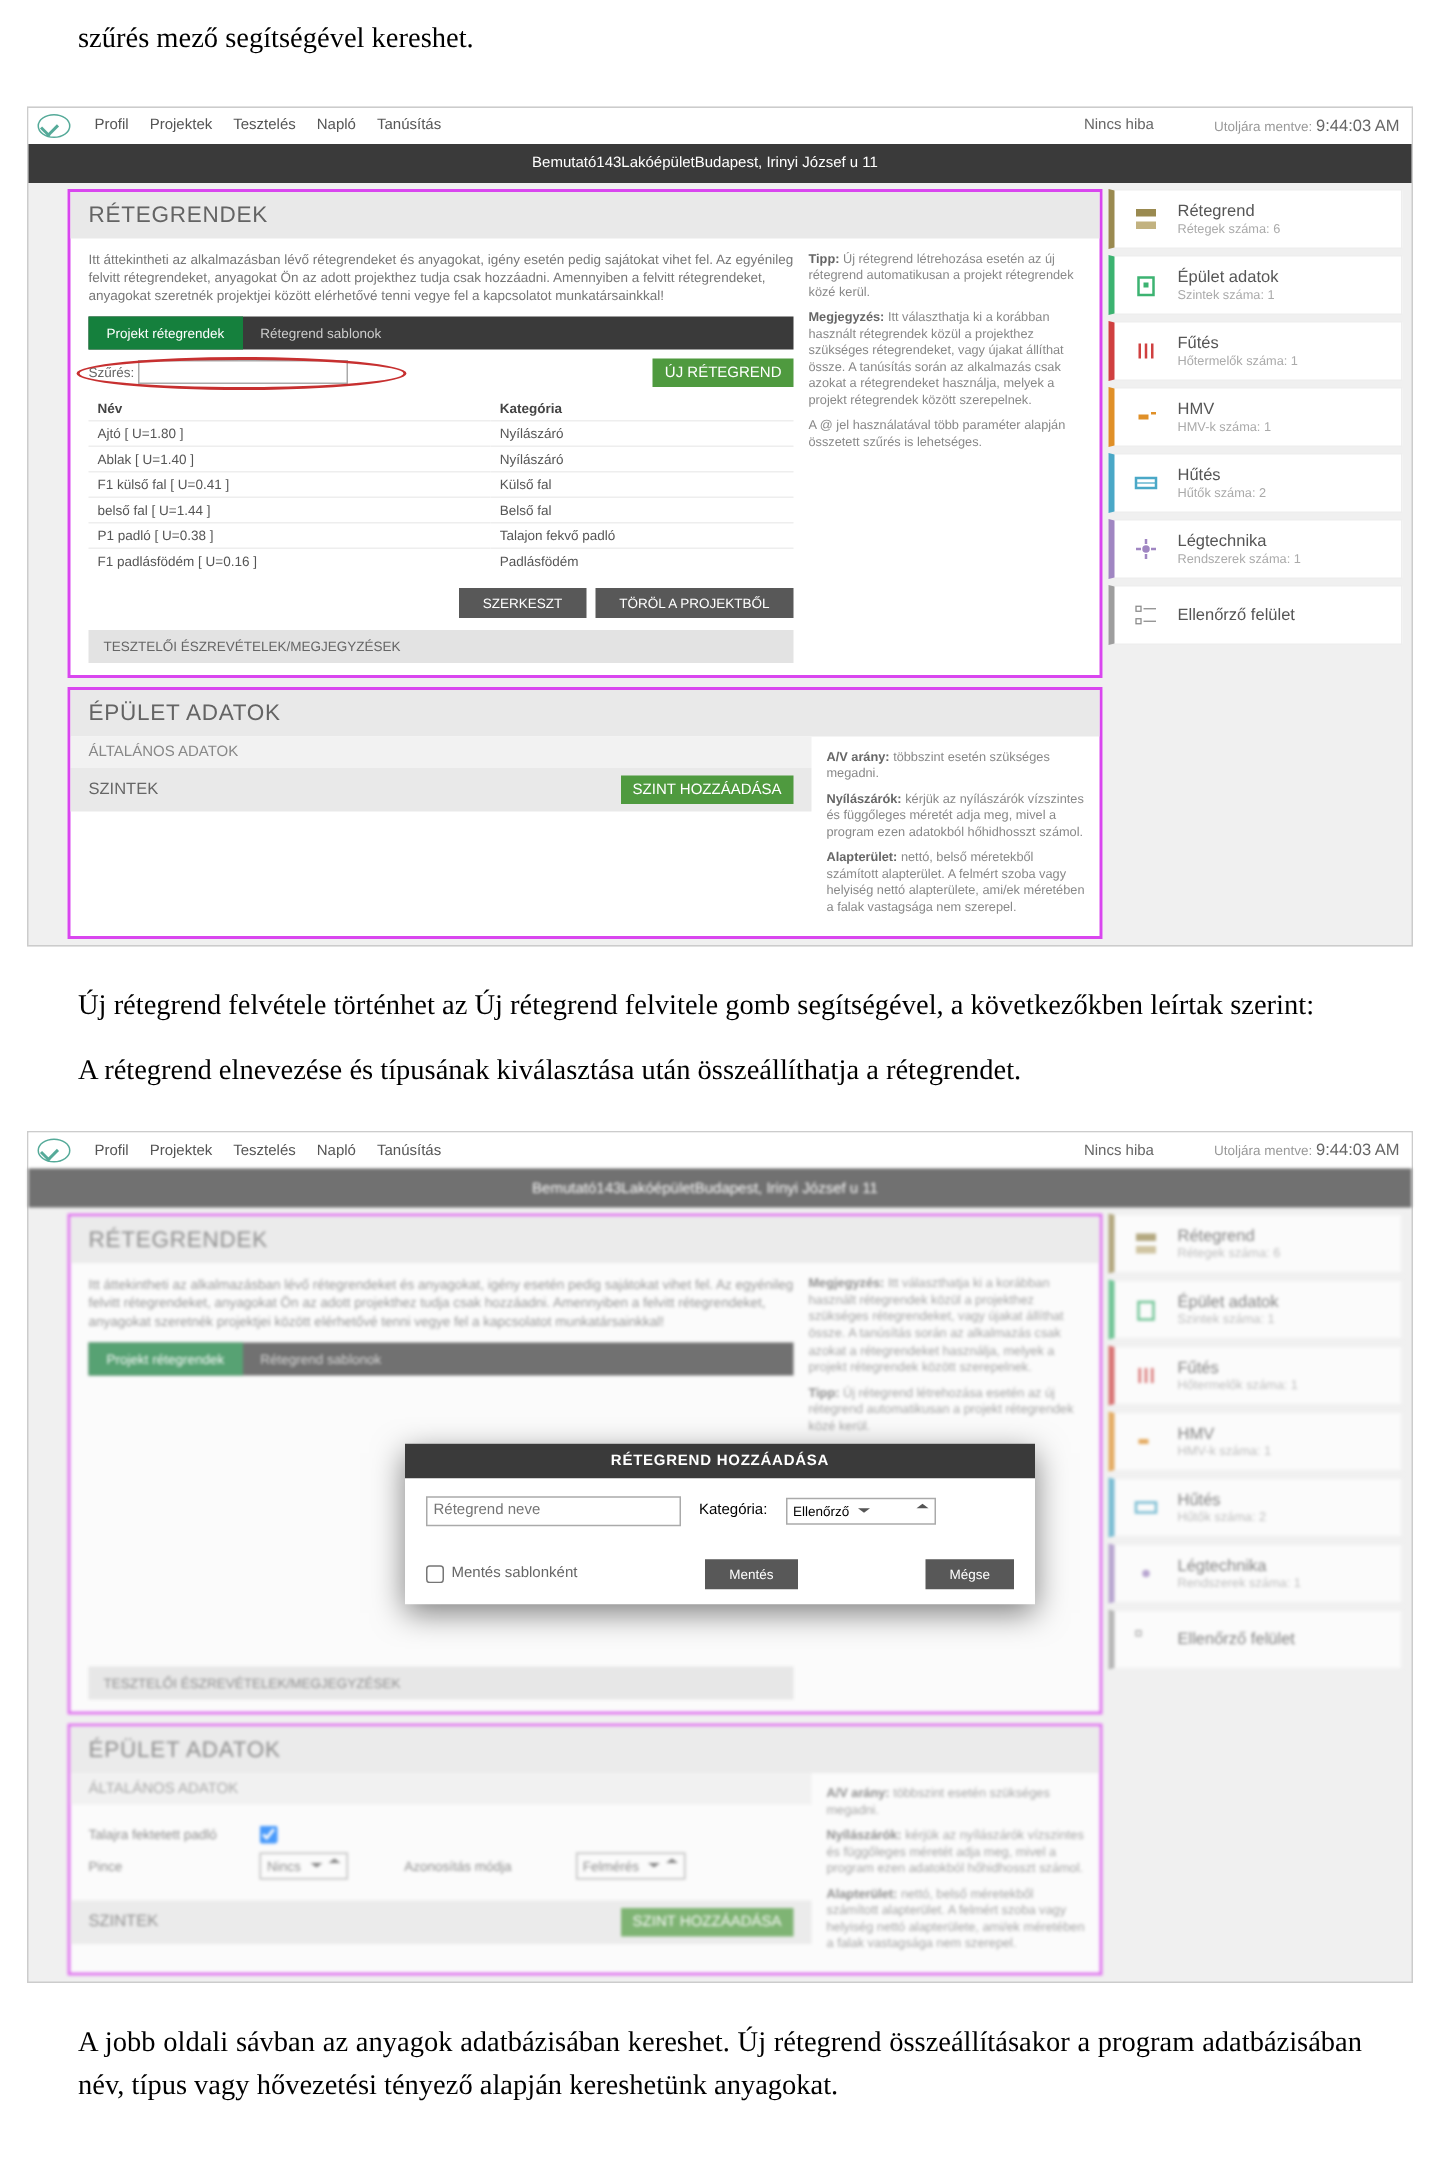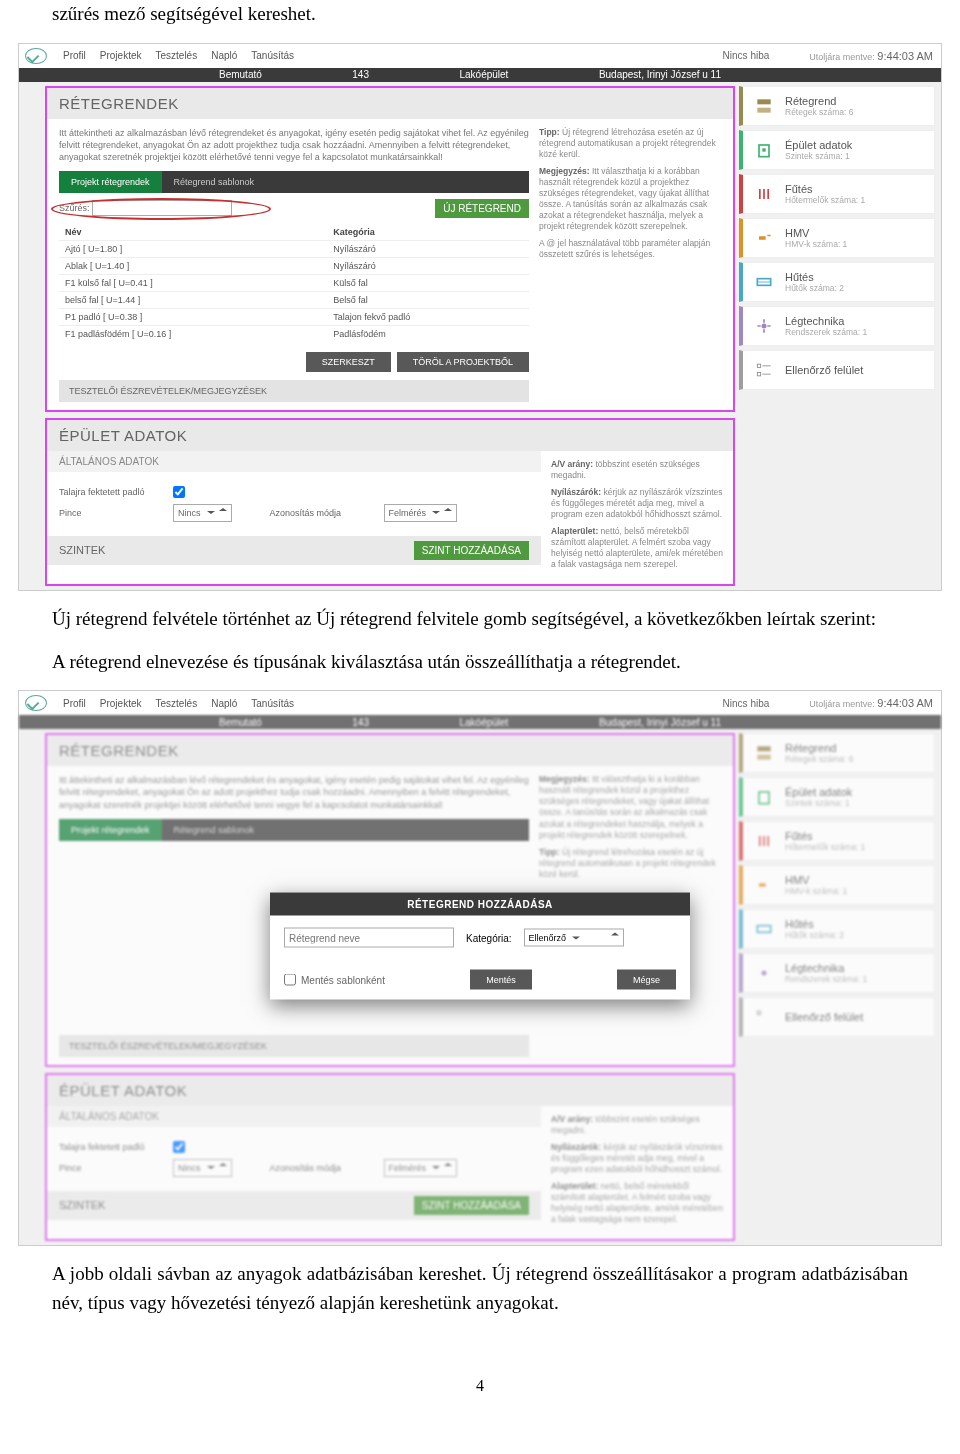--- a/index.html
+++ b/index.html
@@ -1,32 +1,32 @@
 <!DOCTYPE html>
 <html><head>
 <meta charset="utf-8">
 <style>
   * { box-sizing: border-box; margin: 0; padding: 0; }
   body { font-family: Georgia, 'Times New Roman', serif; background: #fff; color: #000; width: 960px; }
-  .doc-text { font-size: 19px; line-height: 1.5; font-family: 'Times New Roman', Times, serif; padding: 0 52px; }
+  .doc-text { font-size: 19px; line-height: 1.5; font-family: 'Times New Roman', Times, serif; padding: 12px 52px; }
   .doc-text p { margin-bottom: 14px; text-align: justify; }
   .page-num { text-align: center; font-size: 16px; margin-top: 60px; font-family: 'Times New Roman', serif; }
 
   .app-shot { border: 1px solid #ccc; margin: 4px 18px 14px 18px; font-family: Arial, Helvetica, sans-serif; background: #f0f0f0; }
   .app-shot.second { margin-top: 0; }
   .app-top { background: #fff; display: flex; align-items: center; height: 24px; font-size: 10px; color: #555; }
   .app-logo { width: 22px; height: 16px; border: 1px solid #5a9; border-radius: 50%; margin: 0 6px; position: relative; }
   .app-logo::after { content: ""; position: absolute; left: 2px; top: 4px; width: 8px; height: 6px; border-left: 2px solid #5a9; border-bottom: 2px solid #5a9; transform: rotate(-45deg); }
   .app-nav { display: flex; gap: 14px; margin-left: 10px; }
   .app-nav span { cursor: default; }
   .app-top-right { margin-left: auto; display: flex; gap: 40px; padding-right: 8px; align-items: center; color: #666; }
   .app-top-right .saved { color: #999; font-size: 9px; }
   .app-top-right .saved b { color: #666; font-size: 11px; font-weight: normal; }
 
-  .app-subbar { background: #3a3a3a; color: #fff; display: flex; font-size: 10px; height: 14px; align-items: center; padding: 0 220px 0 200px; justify-content: space-between; }
+  .app-subbar { background: #3a3a3a; color: #fff; display: flex; font-size: 10px; height: 26px; align-items: center; padding: 0 220px 0 200px; justify-content: center; }
   .app-subbar span { }
 
   .app-body { display: flex; }
   .app-main { flex: 1; margin: 4px 4px 4px 26px; }
   .app-side { width: 196px; display: flex; flex-direction: column; gap: 4px; margin: 4px 6px 4px 0; }
 
   .panel { background: #fff; border: 2px solid #d946ef; }
   .panel-head { background: #e9e9e9; color: #646464; font-size: 15px; font-weight: 400; padding: 7px 12px; letter-spacing: 0.5px; }
   .panel-body { padding: 8px 12px; font-size: 9px; color: #666; }
 
@@ -193,32 +193,20 @@
           </div>
         </div>
       </div>
       <div style="height:6px"></div>
 
       <div class="panel">
         <div class="panel-head">ÉPÜLET ADATOK</div>
         <div class="epul-flex">
           <div class="epul-left">
             <div class="panel-sub">ÁLTALÁNOS ADATOK</div>
-            <div class="panel-body">
-              <div class="form-row">
-                <label>Talajra fektetett padló</label>
-                <input type="checkbox" checked="" style="">
-              </div>
-              <div class="form-row">
-                <label>Pince</label>
-                <span class="sel">Nincs</span>
-                <label style="margin-left:28px">Azonosítás módja</label>
-                <span class="sel">Felmérés</span>
-              </div>
-            </div>
             <div class="szint-head">
               <span>SZINTEK</span>
               <button class="new-btn">SZINT HOZZÁADÁSA</button>
             </div>
           </div>
           <div class="retek-note" style="padding:8px 10px 8px 0">
             <p><b>A/V arány:</b> <span>többszint esetén szükséges megadni.</span></p>
             <p><b>Nyílászárók:</b> <span>kérjük az nyílászárók vízszintes és függőleges méretét adja meg, mivel a program ezen adatokból hőhidhosszt számol.</span></p>
             <p><b>Alapterület:</b> <span>nettó, belső méretekből számított alapterület. A felmért szoba vagy helyiség nettó alapterülete, ami/ek méretében a falak vastagsága nem szerepel.</span></p>
           </div>

